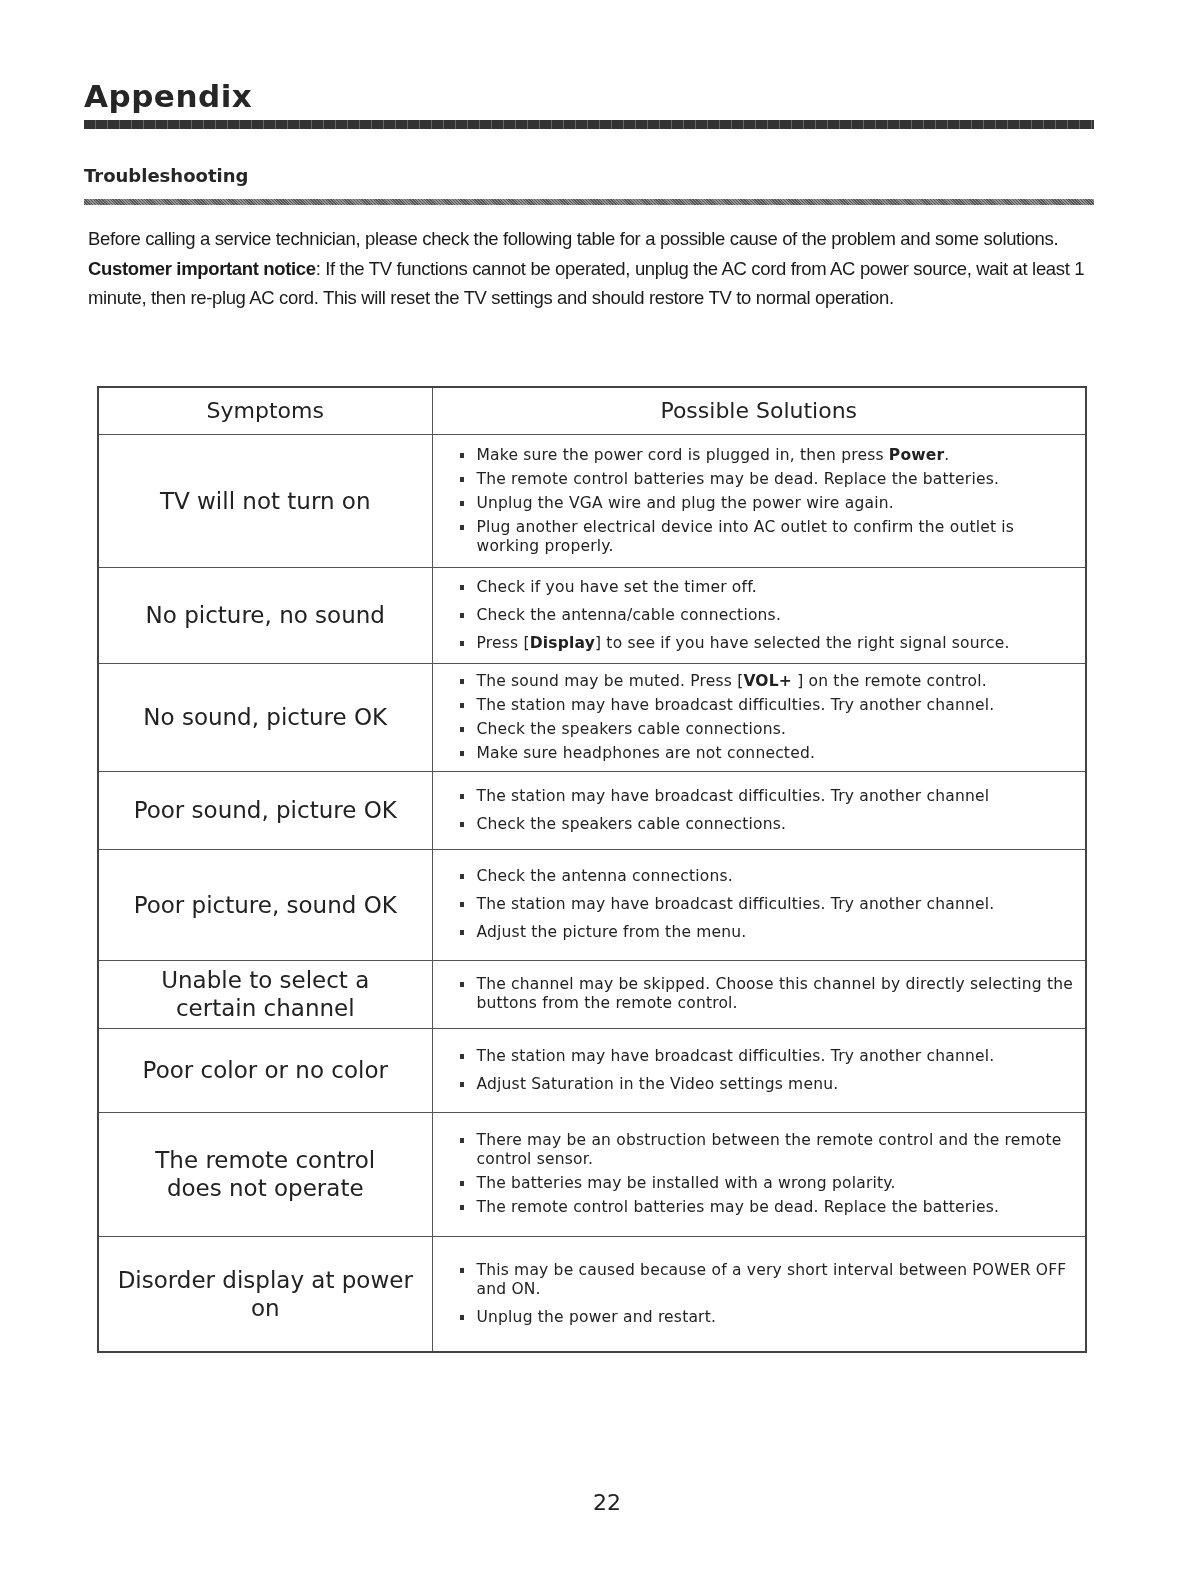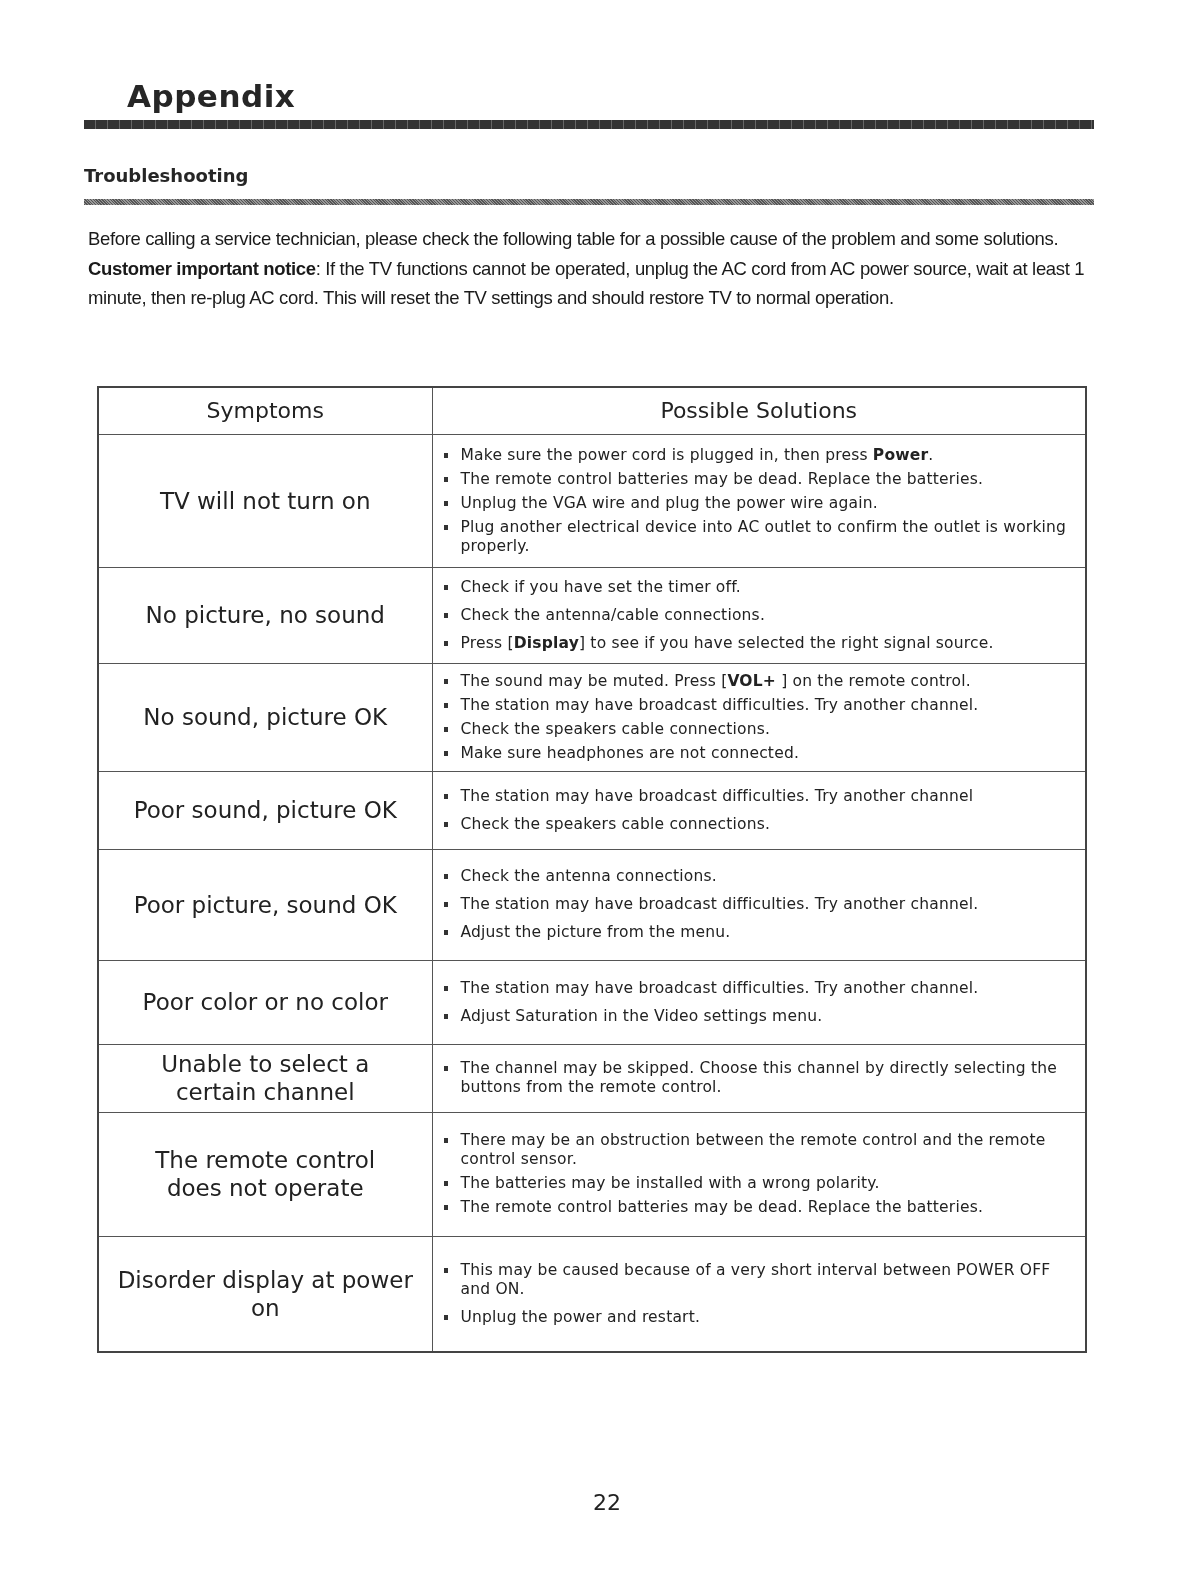--- a/index.html
+++ b/index.html
@@ -2,21 +2,21 @@
 <html><head>
   <meta charset="utf-8">
   <style>
     * { margin: 0; padding: 0; box-sizing: border-box; }
     html, body { width: 1190px; height: 1586px; background: #ffffff; }
     body { position: relative; font-family: "DejaVu Sans", sans-serif; color: #1a1a1a; }
 
     .page-title {
       position: absolute; left: 84px; top: 78px;
       font-family: "DejaVu Sans", sans-serif; font-weight: bold; font-size: 31px;
-      color: #262626; letter-spacing: 0.5px; margin-left: 43px;
+      color: #262626; letter-spacing: 0.5px;
     }
     .title-rule {
       position: absolute; left: 84px; top: 120px; width: 1010px; height: 9px;
       background: repeating-linear-gradient(90deg, #333 0px, #333 11px, #666 11px, #666 12px);
     }
     .section-title {
       position: absolute; left: 84px; top: 165px;
       font-family: "DejaVu Sans", sans-serif; font-weight: bold; font-size: 18px; color: #262626;
     }
     .section-rule {
@@ -41,21 +41,21 @@
     }
     table.ts th {
       height: 47px; font-weight: normal; font-size: 22px; color: #222;
       text-align: center;
     }
     col.c1 { width: 334px; }
     col.c2 { width: 654px; }
     td.symptom {
       text-align: center; font-size: 23px; line-height: 28px; color: #222; padding: 17px 2px;
     }
-    td.sol { padding: 0 6px 0 10px; font-size: 15.5px; color: #222; letter-spacing: 0.2px; }
+    td.sol { padding: 0 6px 0 26px; font-size: 15.5px; color: #222; letter-spacing: 0.2px; }
     ul.sol-list { list-style: none; }
     ul.sol-list li { position: relative; padding-left: 18px; line-height: 19px; margin: 9px 0; }
     ul.sol-list.tight li { margin: 5px 0; }
     ul.sol-list li .bullet {
       position: absolute; left: 1px; top: 7px; width: 4px; height: 5px; background: #333;
     }
     .kbd { font-weight: bold; }
 
     .page-number {
       position: absolute; left: 12px; width: 1190px; top: 1490px; text-align: center;
@@ -134,34 +134,34 @@
       <tr style="height: 111px;">
         <td class="symptom">Poor picture, sound OK</td>
         <td class="sol">
           <ul class="sol-list">
             <li><span class="bullet"></span><span>Check the antenna connections.</span></li>
             <li><span class="bullet"></span><span>The station may have broadcast difficulties. Try another channel.</span></li>
             <li><span class="bullet"></span><span>Adjust the picture from the menu.</span></li>
           </ul>
         </td>
       </tr>
+      <tr style="height: 68px;">
+        <td class="symptom" style="padding: 0px 20px;">Unable to select a certain channel</td>
+        <td class="sol">
+          <ul class="sol-list">
+            <li><span class="bullet"></span><span>The channel may be skipped. Choose this channel by directly selecting the buttons from the remote control.</span></li>
+          </ul>
+        </td>
+      </tr>
       <tr style="height: 84px;">
         <td class="symptom">Poor color or no color</td>
         <td class="sol">
           <ul class="sol-list">
             <li><span class="bullet"></span><span>The station may have broadcast difficulties. Try another channel.</span></li>
             <li><span class="bullet"></span><span>Adjust Saturation in the Video settings menu.</span></li>
-          </ul>
-        </td>
-      </tr>
-      <tr style="height: 68px;">
-        <td class="symptom" style="padding: 0px 20px;">Unable to select a certain channel</td>
-        <td class="sol">
-          <ul class="sol-list">
-            <li><span class="bullet"></span><span>The channel may be skipped. Choose this channel by directly selecting the buttons from the remote control.</span></li>
           </ul>
         </td>
       </tr>
       <tr style="height: 124px;">
         <td class="symptom" style="padding: 0px 30px;">The remote control does not operate</td>
         <td class="sol">
           <ul class="sol-list tight">
             <li><span class="bullet"></span><span>There may be an obstruction between the remote control and the remote control sensor.</span></li>
             <li><span class="bullet"></span><span>The batteries may be installed with a wrong polarity.</span></li>
             <li><span class="bullet"></span><span>The remote control batteries may be dead. Replace the batteries.</span></li>

